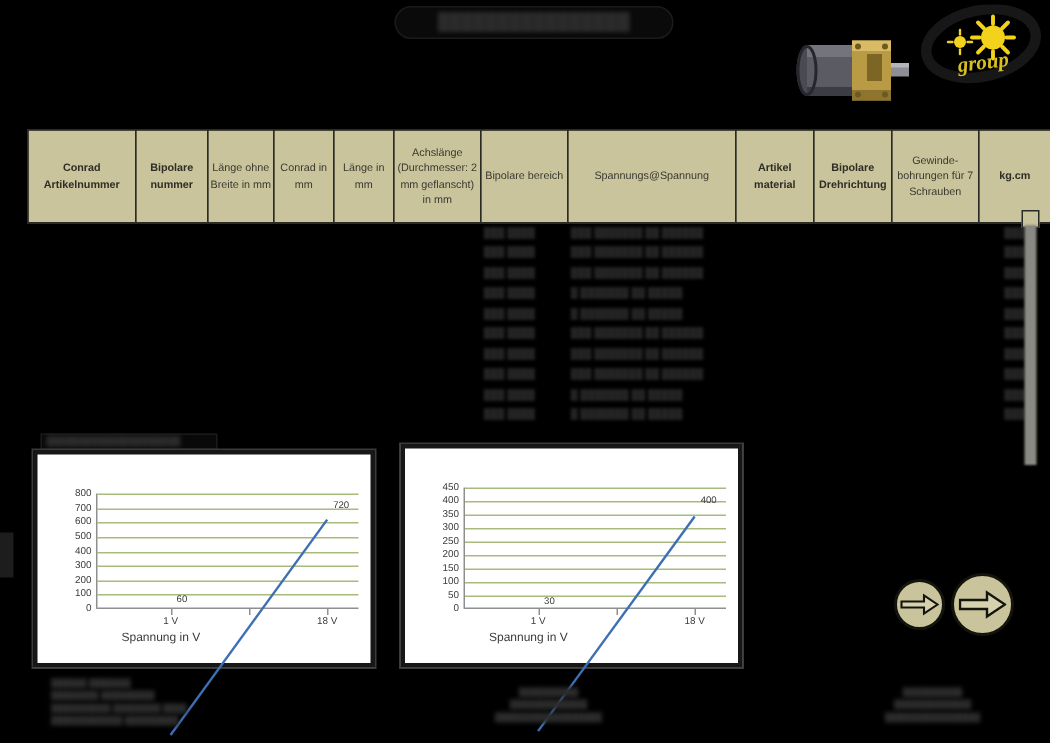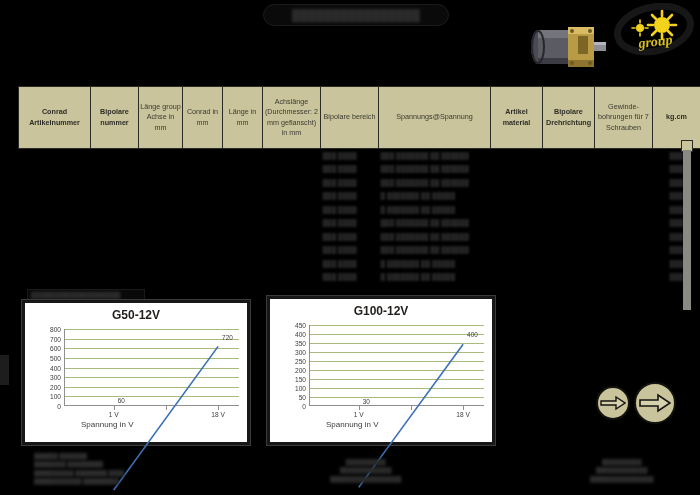--- a/index.html
+++ b/index.html
@@ -294,21 +294,21 @@
         <col style="width:58px">
         <col style="width:48px">
     </colgroup>
     <thead>
       <tr>
         <th><span>Conrad
 Artikelnummer</span></th>
         <th><span>Bipolare
 nummer</span></th>
         <th class="hdr-light"><span>Länge
-group Achse
+ohne Breite
 in mm</span></th>
         <th class="hdr-light"><span>Conrad
 in mm</span></th>
         <th class="hdr-light"><span>Länge
 in mm</span></th>
         <th class="hdr-light"><span>Achslänge
 (Durchmesser:
 2 mm
 geflanscht)
 in mm</span></th>
@@ -472,21 +472,20 @@
   <div id="right-strip-cap"></div>
   <div id="right-strip"></div>
 
   <div id="left-tab"></div>
 
   <div id="chart1-caption">
     <span class="blurred">█████████████████████</span>
   </div>
 
   <div class="chart-frame" id="chart1">
-    <div class="chart-title">G50-12V</div>
     <div class="plot">
         <div class="gridline" style="top: 100%; background: transparent;">
           <span class="ytick">0</span>
         </div>
         <div class="gridline" style="top: 87.5%; background-color: rgb(169, 186, 127);">
           <span class="ytick">100</span>
         </div>
         <div class="gridline" style="top: 75%; background-color: rgb(169, 186, 127);">
           <span class="ytick">200</span>
         </div>
@@ -518,21 +517,20 @@
         <div class="xlabel">Spannung in V</div>
         <svg class="series-svg" preserveAspectRatio="none" viewBox="0 0 100 100">
           <line x1="28.000000000000004" y1="92.5" x2="88" y2="9.999999999999998" stroke="#3c6fb4" stroke-width="1.6" vector-effect="non-scaling-stroke"></line>
         </svg>
         <span class="point-label" style="left: 28%; top: 92.5%;">60</span>
         <span class="point-label" style="left: 88%; top: 10%;">720</span>
       </div>
   </div>
 
   <div class="chart-frame" id="chart2">
-    <div class="chart-title">G100-12V</div>
     <div class="plot">
         <div class="gridline" style="top: 100%; background: transparent;">
           <span class="ytick">0</span>
         </div>
         <div class="gridline" style="top: 88.8889%; background-color: rgb(169, 186, 127);">
           <span class="ytick">50</span>
         </div>
         <div class="gridline" style="top: 77.7778%; background-color: rgb(169, 186, 127);">
           <span class="ytick">100</span>
         </div>

